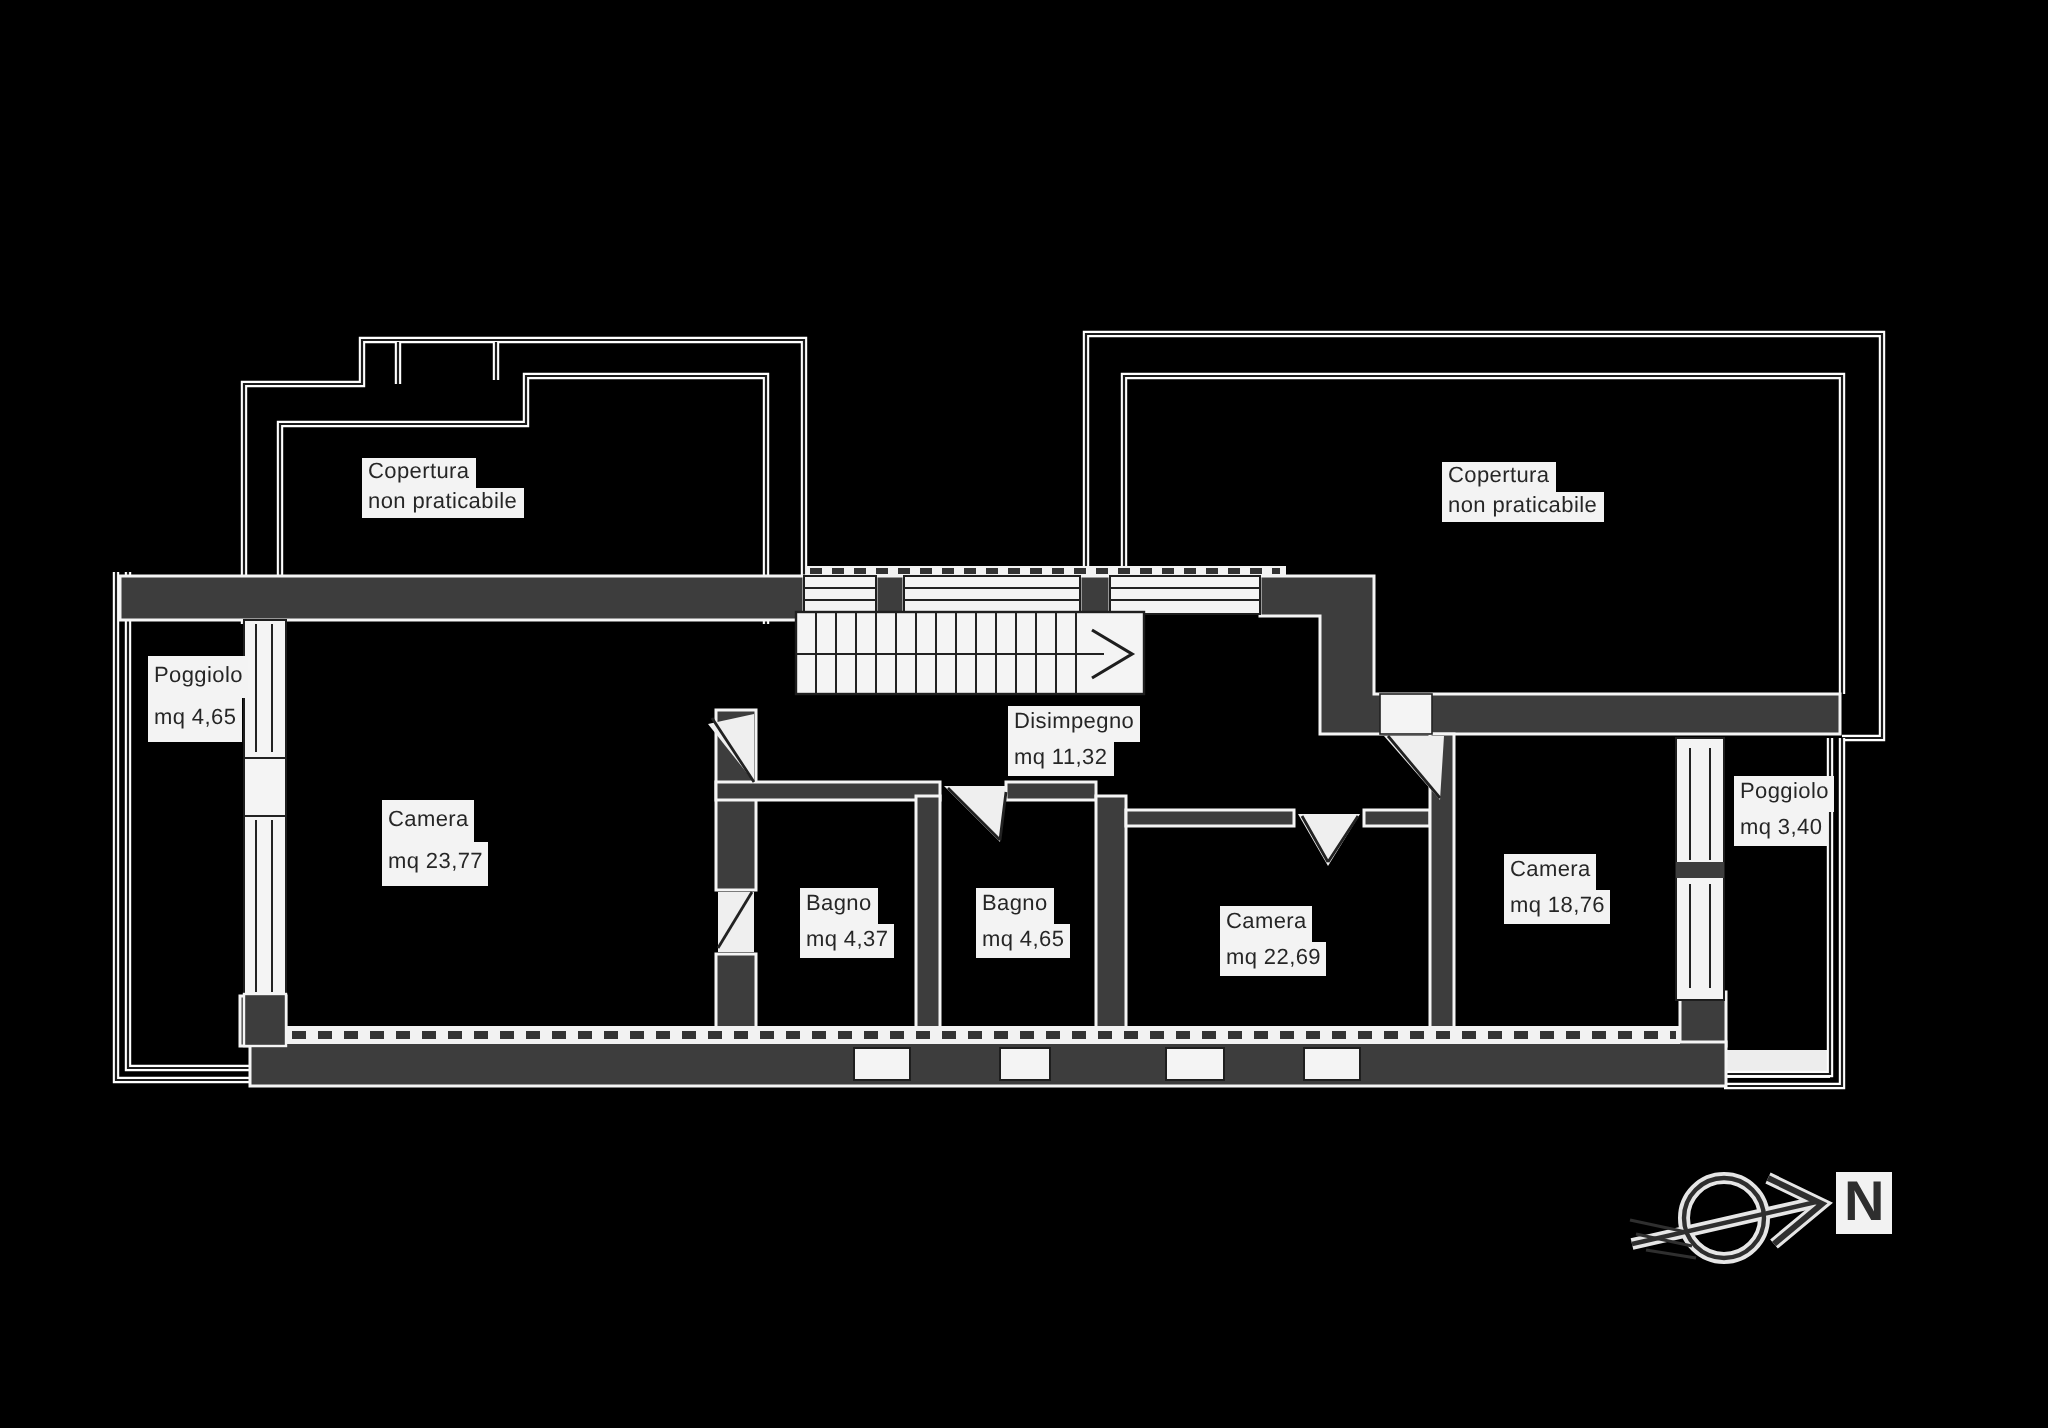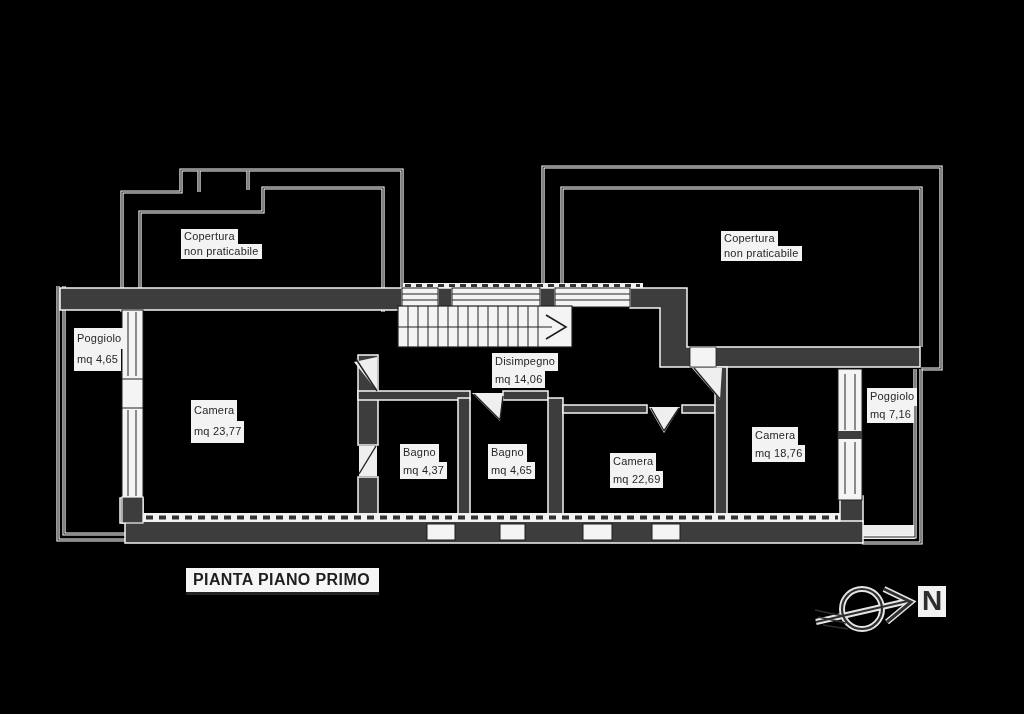--- a/index.html
+++ b/index.html
@@ -209,23 +209,23 @@
   <div class="room-label wide" style="left:74px;top:328px">
     <span>Poggiolo</span><br>
     <span>mq 4,65</span>
   </div>
 
   <div class="room-label wide" style="left:191px;top:400px">
     <span>Camera</span><br>
     <span>mq 23,77</span>
   </div>
 
-  <div class="room-label" style="left:492px;top:353px">
+  <div class="room-label" style="left:504px;top:353px">
     <span>Disimpegno</span><br>
-    <span>mq 14,06</span>
+    <span>mq 11,32</span>
   </div>
 
   <div class="room-label" style="left:400px;top:444px">
     <span>Bagno</span><br>
     <span>mq 4,37</span>
   </div>
 
   <div class="room-label" style="left:488px;top:444px">
     <span>Bagno</span><br>
     <span>mq 4,65</span>
@@ -236,19 +236,18 @@
     <span>mq 22,69</span>
   </div>
 
   <div class="room-label" style="left:752px;top:427px">
     <span>Camera</span><br>
     <span>mq 18,76</span>
   </div>
 
   <div class="room-label" style="left:867px;top:388px">
     <span>Poggiolo</span><br>
-    <span>mq 7,16</span>
-  </div>
-
-  <div class="plan-title">PIANTA PIANO PRIMO</div>
+    <span>mq 3,40</span>
+  </div>
+
   <div class="north-label">N</div>
 
 </div>
 
 </body></html>

